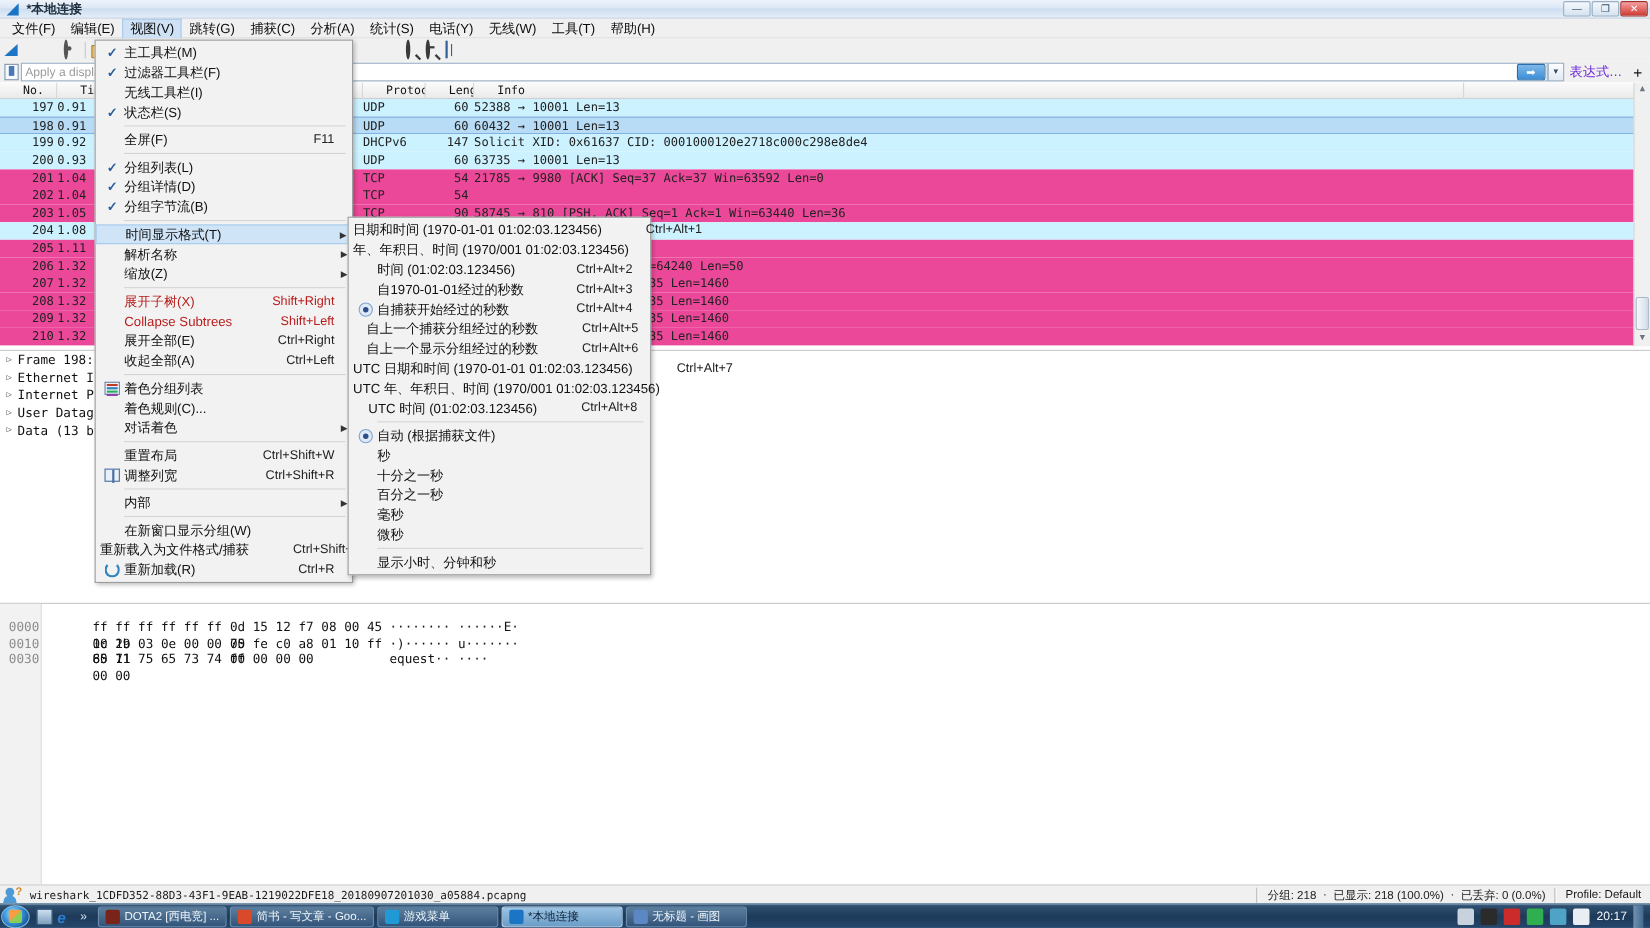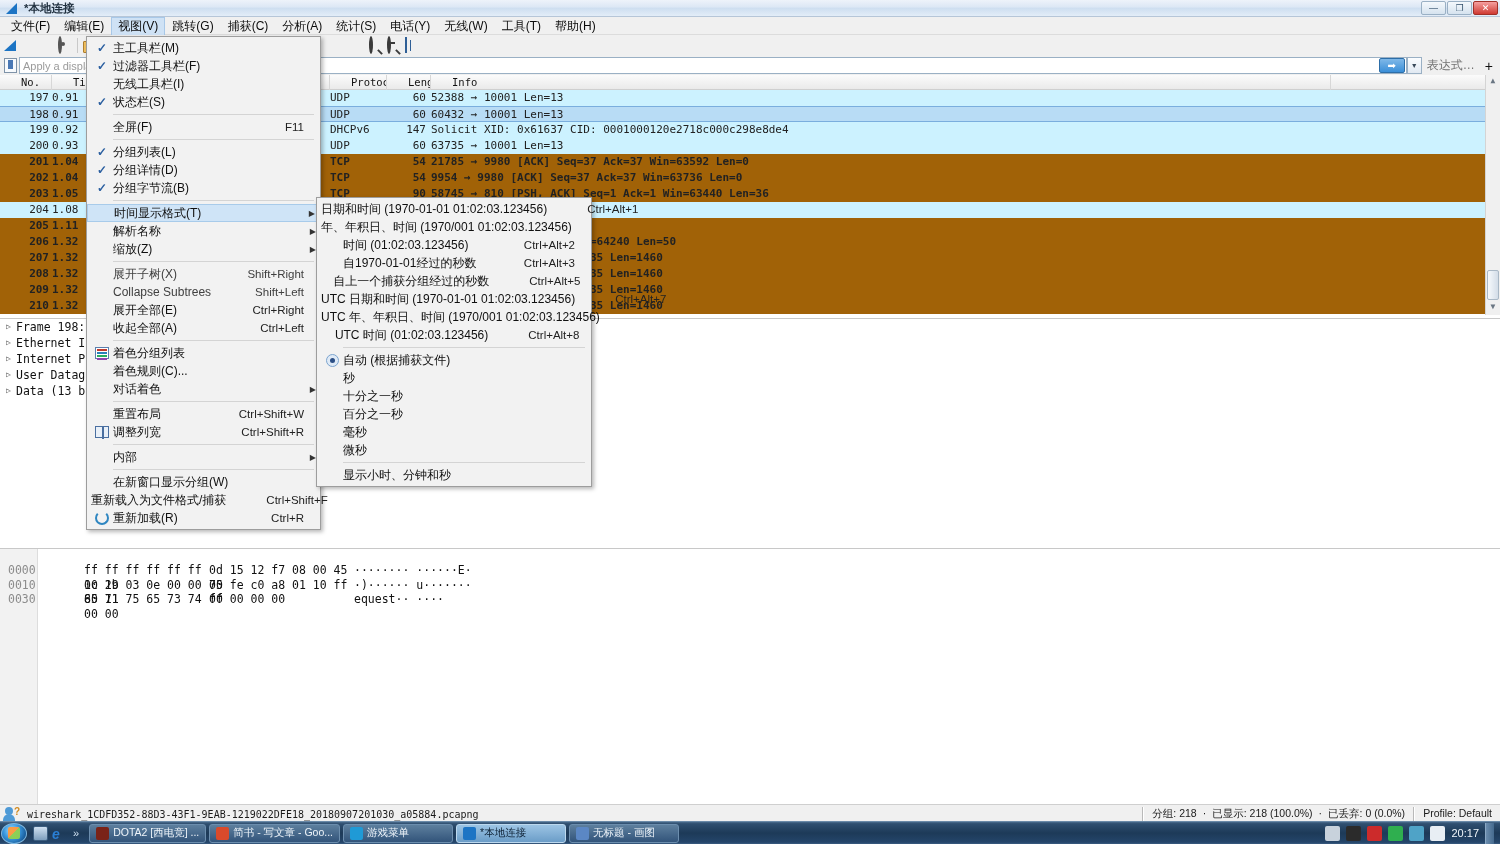--- a/index.html
+++ b/index.html
@@ -77,21 +77,21 @@
   .filter-bm { width:13px; height:15px; margin:0 2px; border:1px solid #7f93a8; background:#f7fafd; position:relative;}
   .filter-bm:after{content:""; position:absolute; left:3px; top:1px; width:5px;height:9px;background:#4a78b5;}
   .filter-go {
     width:26px;height:15px;margin-right:1px;
     background:linear-gradient(to bottom,#7fb8e8,#3b8fd8);
     border:1px solid #2d6ea8; border-radius:2px; color:#fff; font-size:10px;
     display:flex;align-items:center;justify-content:center;
   }
   .filter-dd { width:15px;height:17px;border:1px solid #9ab0c4;background:linear-gradient(to bottom,#fbfdff,#e1e9f2);
     display:flex;align-items:center;justify-content:center;font-size:7px;color:#3a4a5a;}
-  .expr-btn { font-size:12px; color:#737373; padding:0 5px; white-space:nowrap;}
+  .expr-btn { font-size:12px; color:#6d28d9; padding:0 5px; white-space:nowrap;}
   .plus-btn { font-size:14px; color:#101010; padding:0 5px;}
 
   
   .packet-list {
     position:absolute; left:0; top:75px; width:1500px; height:240px;
     background:#ffffff; overflow:hidden; font-family:"DejaVu Sans Mono", monospace;
     font-size:11px;
   }
   .pl-header {
     height:15px; background:linear-gradient(to bottom,#fbfbfb,#eaeaea);
@@ -101,21 +101,21 @@
   .pl-header .col { padding-left:21px; border-right:1px solid #d7d7d7; height:15px; line-height:14px; overflow:hidden;}
   .pl-row { height:16px; line-height:16px; display:flex; font-size:11px; color:#222; white-space:nowrap; }
   .pl-row .c-no    { width:52px; text-align:right; padding-right:3px; }
   .pl-row .c-time  { width:58px; text-align:left; }
   .pl-row .c-src   { width:110px; }
   .pl-row .c-dst   { width:110px; }
   .pl-row .c-proto { width:57px; }
   .pl-row .c-len   { width:44px; text-align:right; padding-right:5px;}
   .pl-row .c-info  { flex:1; }
   .r-udp   { background:#ccf2ff; }
-  .r-tcp   { background:#a16207;font-weight:bold; }
+  .r-tcp   { background:#ec4899; }
   .r-dhcp  { background:#ccf2ff; }
   .r-sel   { background:#b8dcf5; border-top:1px solid #7aaede; border-bottom:1px solid #7aaede; }
   .pl-scroll { position:absolute; right:0; top:0; width:15px; height:240px; background:#f0f0f0; border-left:1px solid #d4d4d4;}
   .pl-scroll .thumb { position:absolute; right:1px; top:195px; width:12px; height:30px;
      background:linear-gradient(to right,#f6f9fc,#d3dde8); border:1px solid #a9b8c6; border-radius:2px;}
   .pl-scroll .arr { position:absolute; right:1px; width:12px; height:12px; color:#6a7683; font-size:8px; text-align:center;}
 
   
   .packet-details {
     position:absolute; left:0; top:318px; width:1500px; height:228px;
@@ -191,21 +191,21 @@
     position:absolute; background:#f2f2f2; border:1px solid #9d9d9d;
     box-shadow:2px 2px 4px rgba(0,0,0,.28); font-size:12px; color:#101010;
     padding:2px 0;
   }
   .mi { display:flex; align-items:center; height:18px; padding:0 4px; white-space:nowrap;}
   .mi .chk { width:22px; text-align:center; color:#2b5fa0; font-size:12px; font-weight:bold;}
   .mi .ico { width:22px; display:flex; align-items:center; justify-content:center;}
   .mi .lbl { flex:1; padding-right:26px;}
   .mi .acc { color:#222; font-size:11.5px; padding-left:14px;}
   .mi .arr { width:12px; text-align:right; font-size:8px; color:#333;}
-  .mi.disabled .lbl, .mi.disabled .acc { color:#404040; }
+  .mi.disabled .lbl, .mi.disabled .acc { color:#b91c1c; }
   .mi.highlight { background:#cfe4f7; border:1px solid #a8cbea; height:18px;}
   .mi-sep { height:1px; background:#d4d4d4; margin:3px 6px 3px 26px;}
   .radio-dot { width:13px;height:13px;border-radius:50%;background:#dfeaf6;border:1px solid #7ba4cf;
     display:flex;align-items:center;justify-content:center;}
   .radio-dot i{width:5px;height:5px;border-radius:50%;background:#2b4f86;display:block;}
   .ico-colorize{width:14px;height:12px;border:1px solid #5a7fae;background:#fff;position:relative;}
   .ico-colorize:before{content:"";position:absolute;left:1px;top:1px;width:10px;height:1.5px;background:#c0392b;
      box-shadow:0 3px 0 #2980b9, 0 6px 0 #27ae60, 0 9px 0 #8e44ad;}
   .ico-resize{width:14px;height:12px;border:1px solid #4a6fa0;background:#e9f0f8;position:relative;}
   .ico-resize:after{content:"";position:absolute;left:6px;top:0;width:1.5px;height:12px;background:#4a6fa0;}
@@ -321,21 +321,20 @@
           <div class="c-len">54</div>
           <div class="c-info">21785 → 9980 [ACK] Seq=37 Ack=37 Win=63592 Len=0</div>
         </div>
         <div class="pl-row r-tcp">
           <div class="c-no">202</div>
           <div class="c-time">1.04</div>
           <div class="c-src"></div>
           <div class="c-dst">3.1.252</div>
           <div class="c-proto">TCP</div>
           <div class="c-len">54</div>
-          <div class="c-info">9954 → 9980 [ACK] Seq=37 Ack=37 Win=63736 Len=0</div>
         </div>
         <div class="pl-row r-tcp">
           <div class="c-no">203</div>
           <div class="c-time">1.05</div>
           <div class="c-src"></div>
           <div class="c-dst">3.1.252</div>
           <div class="c-proto">TCP</div>
           <div class="c-len">90</div>
           <div class="c-info">58745 → 810 [PSH, ACK] Seq=1 Ack=1 Win=63440 Len=36</div>
         </div>
@@ -658,23 +657,39 @@
         <span class="acc">Ctrl+Alt+2</span>
         <span class="arr"></span>
       </div>
       <div class="mi">
         <span class="chk"></span>
         <span class="lbl">自1970-01-01经过的秒数</span>
         <span class="acc">Ctrl+Alt+3</span>
         <span class="arr"></span>
       </div>
       <div class="mi">
+        <span class="ico">
+          <span class="radio-dot">
+            <i></i>
+          </span>
+        </span>
+        <span class="lbl">自捕获开始经过的秒数</span>
+        <span class="acc">Ctrl+Alt+4</span>
+        <span class="arr"></span>
+      </div>
+      <div class="mi">
         <span class="chk"></span>
         <span class="lbl">自上一个捕获分组经过的秒数</span>
         <span class="acc">Ctrl+Alt+5</span>
+        <span class="arr"></span>
+      </div>
+      <div class="mi">
+        <span class="chk"></span>
+        <span class="lbl">自上一个显示分组经过的秒数</span>
+        <span class="acc">Ctrl+Alt+6</span>
         <span class="arr"></span>
       </div>
       <div class="mi">
         <span class="chk"></span>
         <span class="lbl">UTC 日期和时间 (1970-01-01 01:02:03.123456)</span>
         <span class="acc">Ctrl+Alt+7</span>
         <span class="arr"></span>
       </div>
       <div class="mi">
         <span class="chk"></span>

